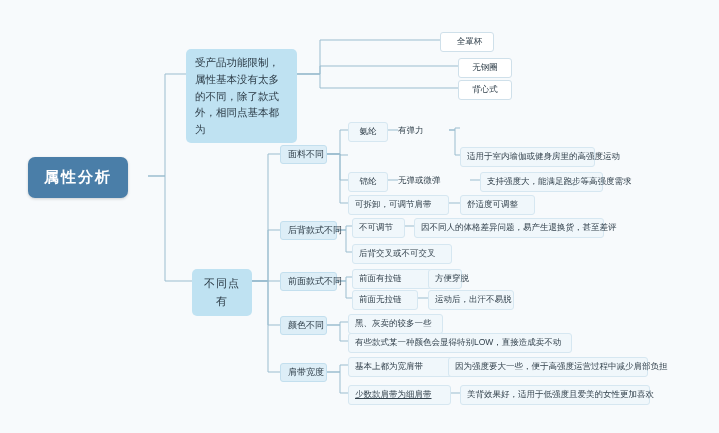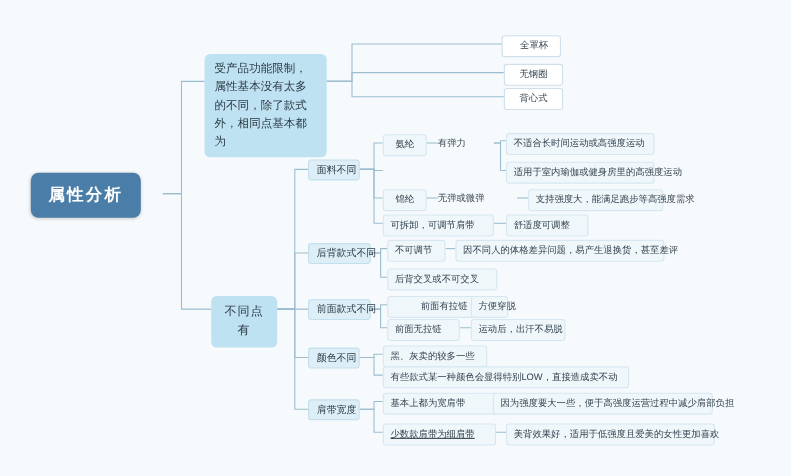--- a/index.html
+++ b/index.html
@@ -117,46 +117,45 @@
       <path d="M327,372 L340,372 L340,393 L348,393"></path>
       <path d="M438,365 L444,365 L444,365 L448,365"></path>
       <path d="M451,393 L456,393 L456,393 L460,393"></path>
     </g>
   </svg>
 
   <div class="node root" style="left:28px;top:157px;">属性分析</div>
 
   <div class="node branch" style="left:186px;top:49px;width:111px;">受产品功能限制，属性基本没有太多的不同，除了款式外，相同点基本都为</div>
 
-  <div class="node topbox" style="left:456px;top:32px;width:54px;padding-left:15px;">全罩杯</div>
+  <div class="node topbox" style="left:440px;top:32px;width:54px;padding-left:15px;">全罩杯</div>
   <div class="node topbox" style="left:458px;top:58px;width:54px;">无钢圈</div>
   <div class="node topbox" style="left:458px;top:80px;width:54px;">背心式</div>
 
   <div class="node branch small" style="left:192px;top:269px;width:60px;text-align:center;">不同点有</div>
 
   <div class="node cat" style="left:280px;top:145px;width:47px;">面料不同</div>
   <div class="node leafbox" style="left:348px;top:122px;width:40px;text-align:center;">氨纶</div>
   <div class="node plain" style="left:398px;top:123px;">有弹力</div>
-  <div class="node leafbox" style="left:460px;top:121px;width:135px;">不适合长时间运动或高强度运动</div>
   <div class="node leafbox" style="left:460px;top:147px;width:135px;">适用于室内瑜伽或健身房里的高强度运动</div>
 
   <div class="node leafbox" style="left:348px;top:172px;width:40px;text-align:center;">锦纶</div>
   <div class="node plain" style="left:398px;top:173px;">无弹或微弹</div>
   <div class="node leafbox" style="left:480px;top:172px;width:123px;">支持强度大，能满足跑步等高强度需求</div>
 
   <div class="node leafbox" style="left:348px;top:195px;width:101px;">可拆卸，可调节肩带</div>
   <div class="node leafbox" style="left:460px;top:195px;width:75px;">舒适度可调整</div>
 
   <div class="node cat" style="left:280px;top:221px;width:57px;">后背款式不同</div>
   <div class="node leafbox" style="left:352px;top:218px;width:53px;">不可调节</div>
   <div class="node leafbox" style="left:414px;top:218px;width:190px;">因不同人的体格差异问题，易产生退换货，甚至差评</div>
   <div class="node leafbox" style="left:352px;top:244px;width:100px;">后背交叉或不可交叉</div>
 
   <div class="node cat" style="left:280px;top:272px;width:57px;">前面款式不同</div>
-  <div class="node leafbox" style="left:352px;top:269px;width:80px;text-align:right;">前面有拉链</div>
+  <div class="node leafbox" style="left:352px;top:269px;width:80px;">前面有拉链</div>
   <div class="node leafbox" style="left:428px;top:269px;width:34px;">方便穿脱</div>
   <div class="node leafbox" style="left:352px;top:290px;width:66px;">前面无拉链</div>
   <div class="node leafbox" style="left:428px;top:290px;width:86px;">运动后，出汗不易脱</div>
 
   <div class="node cat" style="left:280px;top:316px;width:47px;">颜色不同</div>
   <div class="node leafbox" style="left:348px;top:314px;width:95px;">黑、灰卖的较多一些</div>
   <div class="node leafbox" style="left:348px;top:333px;width:224px;">有些款式某一种颜色会显得特别LOW，直接造成卖不动</div>
 
   <div class="node cat" style="left:280px;top:363px;width:47px;">肩带宽度</div>
   <div class="node leafbox" style="left:348px;top:357px;width:105px;">基本上都为宽肩带</div>

